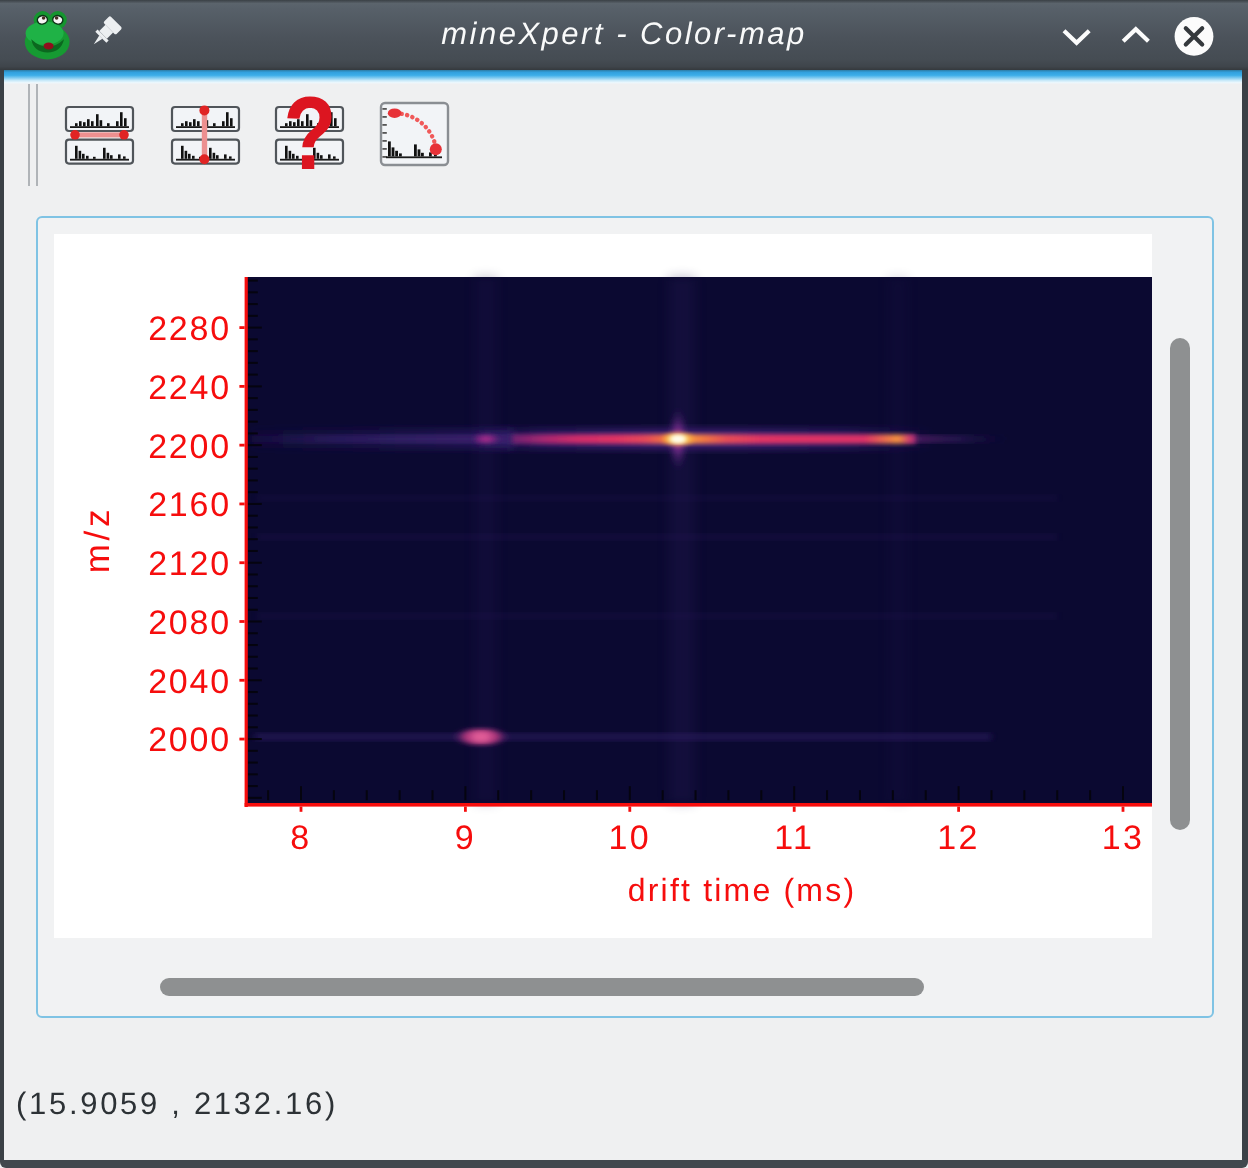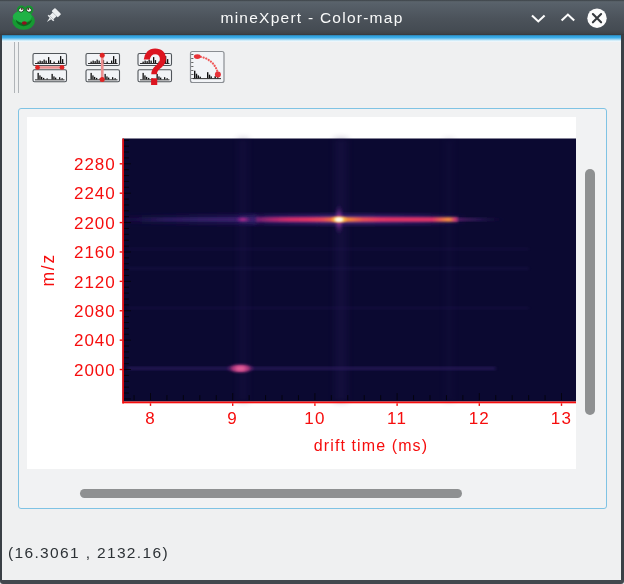--- a/index.html
+++ b/index.html
@@ -1,20 +1,20 @@
 <!DOCTYPE html>
 <html><head><meta charset="utf-8"><style>
 * { margin:0; padding:0; box-sizing:border-box; }
 html,body { width:624px; height:584px; overflow:hidden; }
 body { position:relative; background:#eff0f1; font-family:"Liberation Sans", sans-serif; }
 .titlebar { position:absolute; left:0; top:0; width:624px; height:35px;
   background:linear-gradient(to bottom, #3a4045 0%, #5b646c 5%, #576069 12%, #4b525a 55%, #454c53 85%, #3f454b 95%, #35393d 100%);
 }
 .title { position:absolute; left:0; top:0; width:624px; height:51px; line-height:35.5px; text-align:center;
-  color:rgba(251,252,252,0.99); font-size:15.5px; letter-spacing:1.25px; }
+  color:rgba(251,252,252,0.99); font-size:15.5px; letter-spacing:1.25px;font-style:italic; }
 .blueline { position:absolute; left:0; top:35px; width:624px; height:7px;
   background:linear-gradient(to bottom, #2d7ba3 0%, #31a0de 16%, #3daee9 38%, #7ecaf0 56%, #c8e9f9 75%, #eef8fd 91%, #eff0f1 100%); }
 .handle { position:absolute; top:41.5px; width:1.2px; height:51px; background:#b0b4b8; }
 .panel { position:absolute; left:17.5px; top:108px; width:589px; height:400.5px; border:1.4px solid #7fc3e4; border-radius:3px; background:#f1f2f3; }
 .white { position:absolute; left:27px; top:117px; width:549px; height:352px; background:#ffffff; }
 .vsb { position:absolute; left:584.5px; top:169px; width:10px; height:246px; border-radius:5px; background:#8e9091; }
 .hsb { position:absolute; left:80px; top:488.5px; width:382px; height:9px; border-radius:4.5px; background:#8e9091; }
 .status { position:absolute; left:8px; top:543.5px; font-size:15.5px; letter-spacing:1.35px; color:rgba(43,48,52,0.99); }
 .bl { position:absolute; left:0; top:35px; width:1.6px; height:546px; background:#3a4046; }
 .br { position:absolute; right:0; top:35px; width:2.8px; height:546px; background:#3a4046; }
@@ -354,15 +354,15 @@
     <text x="205.7" y="307.3" font-size="17" letter-spacing="1.2" fill="#f60d0d" text-anchor="middle">9</text>
     <text x="287.9" y="307.3" font-size="17" letter-spacing="1.2" fill="#f60d0d" text-anchor="middle">10</text>
     <text x="370.1" y="307.3" font-size="17" letter-spacing="1.2" fill="#f60d0d" text-anchor="middle">11</text>
     <text x="452.3" y="307.3" font-size="17" letter-spacing="1.2" fill="#f60d0d" text-anchor="middle">12</text>
     <text x="534.5" y="307.3" font-size="17" letter-spacing="1.2" fill="#f60d0d" text-anchor="middle">13</text>
     <text x="27.5" y="152.8" font-size="17.5" letter-spacing="1.8" fill="#f60d0d" text-anchor="middle" transform="rotate(-90 27.5 152.8)">m/z</text>
     <text x="344" y="333.6" font-size="16" letter-spacing="1.1" fill="#f60d0d" text-anchor="middle">drift time (ms)</text>
 </svg>
 <div class="vsb"></div>
 <div class="hsb"></div>
-<div class="status">(16.3061 , 2132.16)</div>
+<div class="status">(15.9059 , 2132.16)</div>
 <div class="bl"></div>
 <div class="br"></div>
 <div class="bb"></div>
 </body></html>

